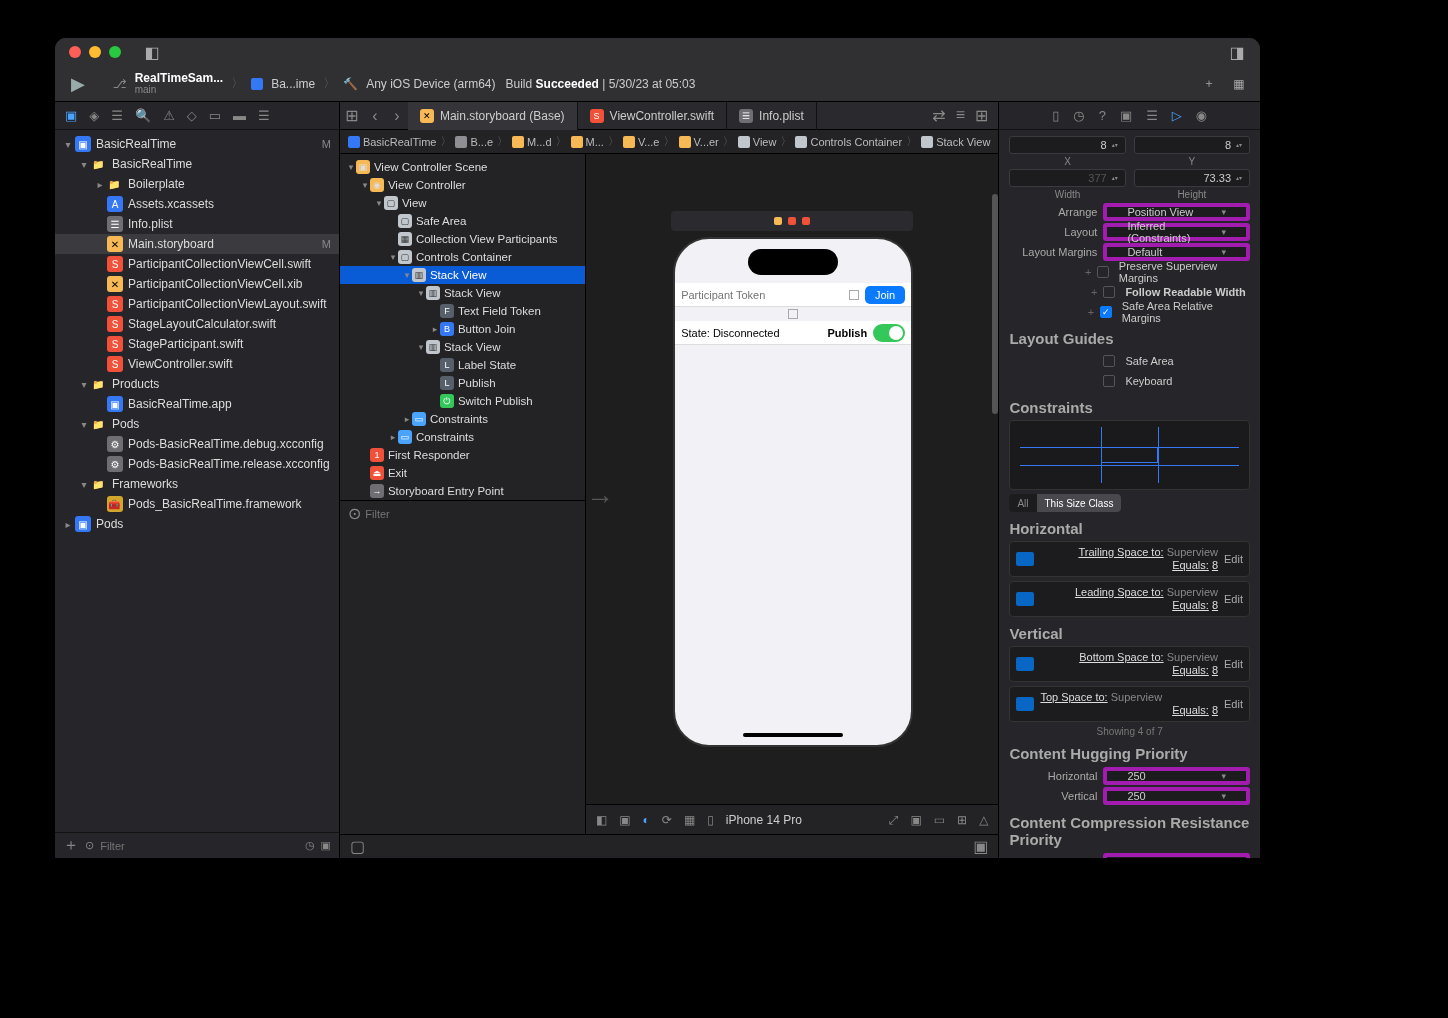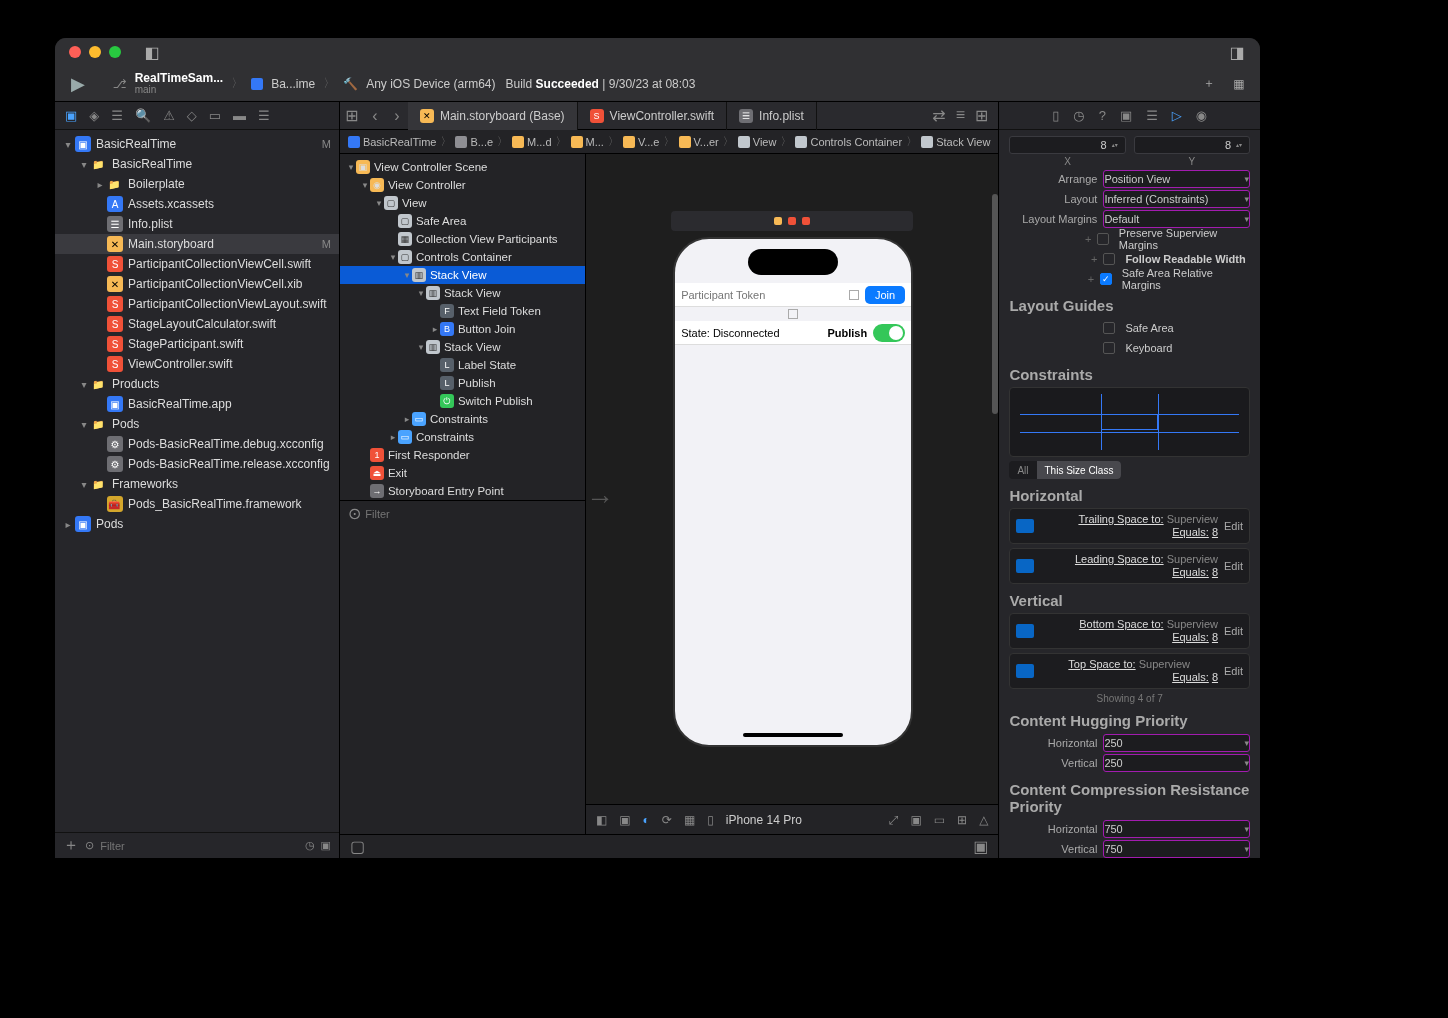--- a/index.html
+++ b/index.html
@@ -112,21 +112,21 @@
   .insp-body{flex:1;overflow:auto;padding:6px 10px;}
   .field-row{display:flex;align-items:center;height:20px;gap:6px;}
   .field-row .lbl{width:88px;text-align:right;color:#aaa;}
   .field-row .val{flex:1;}
   .numpair{display:flex;gap:8px;margin-bottom:2px;}
   .numpair .cell{flex:1;text-align:center;}
   .numpair .cell .box{height:18px;background:#1c1c1f;border:1px solid #3a3a3f;border-radius:3px;display:flex;align-items:center;justify-content:flex-end;padding:0 4px;}
   .numpair .cell .box.dis{color:#555;}
   .numpair .cell .cap{font-size:10px;color:#888;margin-top:2px;}
   .stepper{width:12px;display:flex;flex-direction:column;line-height:6px;font-size:6px;color:#888;margin-left:2px;}
-  .dropdown{height:18px;background:#1c1c1f;border:1px solid #a21caf;border-radius:3px;display:flex;align-items:center;padding:0 0;justify-content:space-between;}
+  .dropdown{height:18px;background:#1c1c1f;border:4px solid #a21caf;border-radius:3px;display:flex;align-items:center;padding:0 20px;justify-content:space-between;}
   .dropdown::after{content:'▾';color:#888;font-size:9px;}
   .chk{width:12px;height:12px;border:1px solid #555;border-radius:2px;display:inline-flex;align-items:center;justify-content:center;font-size:9px;}
   .chk.on{background:#0a7aff;border-color:#0a7aff;color:#fff;}
   .section-label{font-size:15px;color:#aaa;margin:8px 0 4px;font-weight:600;}
   .constraint-box{height:70px;background:#1a1a1d;border:1px solid #333;border-radius:4px;position:relative;margin-bottom:4px;}
   .constraint-box .hline{position:absolute;left:10px;right:10px;height:1px;background:#3478f6;}
   .constraint-box .vline{position:absolute;top:6px;bottom:6px;width:1px;background:#3478f6;}
   .constraint-box .rect{position:absolute;border:1px solid #3478f6;}
   .seg{display:flex;background:#1c1c1f;border-radius:4px;overflow:hidden;height:18px;font-size:10px;}
   .seg div{padding:0 8px;display:flex;align-items:center;color:#888;}
@@ -168,21 +168,21 @@
         <span class="sub">main</span>
       </div>
       <span style="color:#666">〉</span>
       <span style="width:12px;height:12px;background:#3478f6;border-radius:2px;display:inline-block"></span>
       <span>Ba...ime</span>
       <span style="color:#666">〉</span>
       <span>🔨</span>
       <span>Any iOS Device (arm64)</span>
     </div>
     <div class="status">
-      <span>Build </span><b>Succeeded</b><span> | 9/30/23 at 08:03</span>
+      <span>Build </span><b>Succeeded</b><span> | 5/30/23 at 05:03</span>
     </div>
     <div class="spacer"></div>
     <div class="tb-right">
       <span class="tbtn">＋</span>
       <span class="tbtn">▦</span>
     </div>
   </div>
 
   <div class="body">
 
@@ -567,20 +567,36 @@
               <div class="cap">X</div>
             </div>
           <div class="cell">
               <div class="box">
                 <span>8</span>
                 <span class="stepper">▴▾</span>
               </div>
               <div class="cap">Y</div>
             </div>
         </div>
+        <div class="numpair">
+          <div class="cell">
+              <div class="box dis">
+                <span>377</span>
+                <span class="stepper">▴▾</span>
+              </div>
+              <div class="cap">Width</div>
+            </div>
+          <div class="cell">
+              <div class="box">
+                <span>73.33</span>
+                <span class="stepper">▴▾</span>
+              </div>
+              <div class="cap">Height</div>
+            </div>
+        </div>
         <div class="field-row">
             <span class="lbl">Arrange</span>
             <div class="dropdown val">
               <span>Position View</span>
             </div>
           </div>
         <div class="field-row">
             <span class="lbl">Layout</span>
             <div class="dropdown val">
               <span>Inferred (Constraints)</span>
@@ -661,21 +677,21 @@
               <span class="ci"></span>
               <span class="txt">
                 <div style="text-align:right"><span class="t1">Bottom Space to:</span> <span class="t2">Superview</span></div>
                 <div style="text-align:right"><span class="t1">Equals:</span> <span class="t1">8</span></div>
               </span>
               <span class="edit">Edit</span>
             </div>
             <div class="cons-item">
               <span class="ci"></span>
               <span class="txt">
-                <div style="text-align:center"><span class="t1">Top Space to:</span> <span class="t2">Superview</span></div>
+                <div style="text-align:left"><span class="t1">Top Space to:</span> <span class="t2">Superview</span></div>
                 <div style="text-align:right"><span class="t1">Equals:</span> <span class="t1">8</span></div>
               </span>
               <span class="edit">Edit</span>
             </div>
           </div>
         <div class="showing">Showing 4 of 7</div>
         <div class="section-label">Content Hugging Priority</div>
         <div class="field-row">
             <span class="lbl">Horizontal</span>
             <div class="dropdown val">

